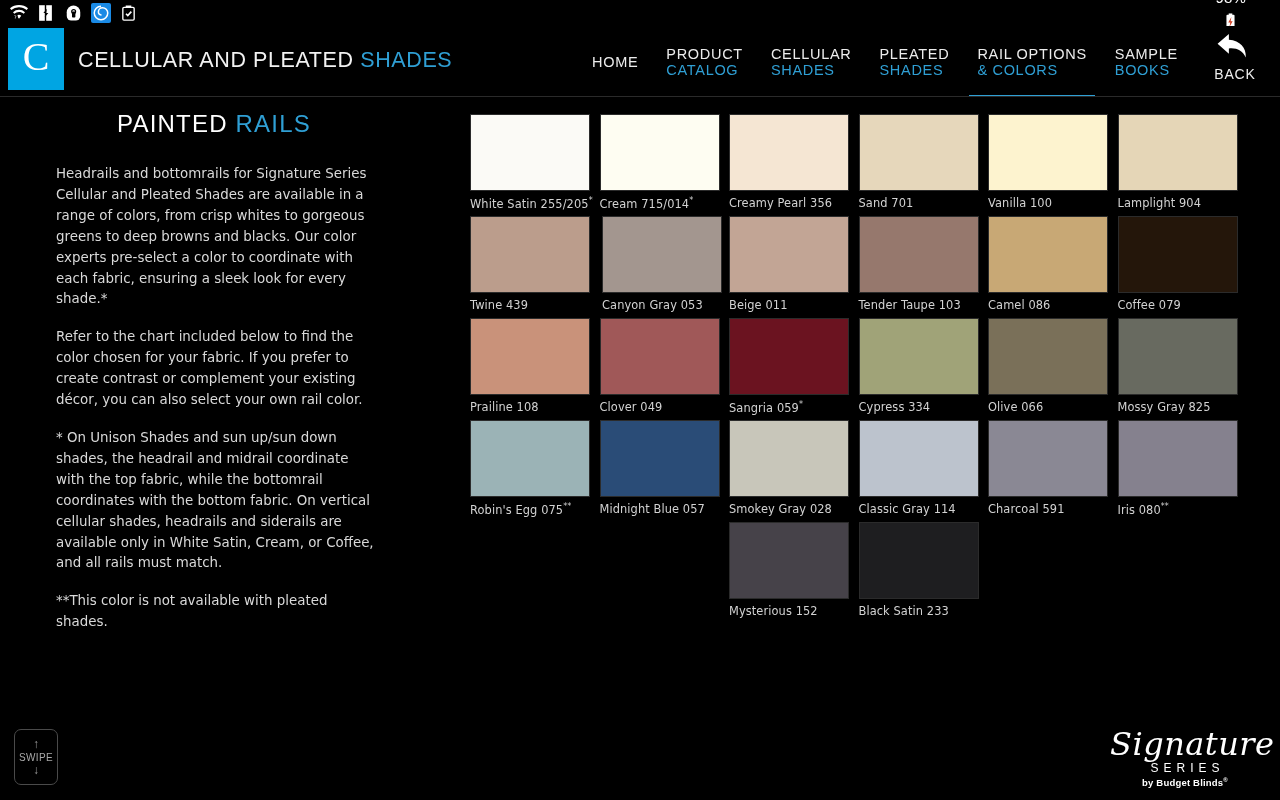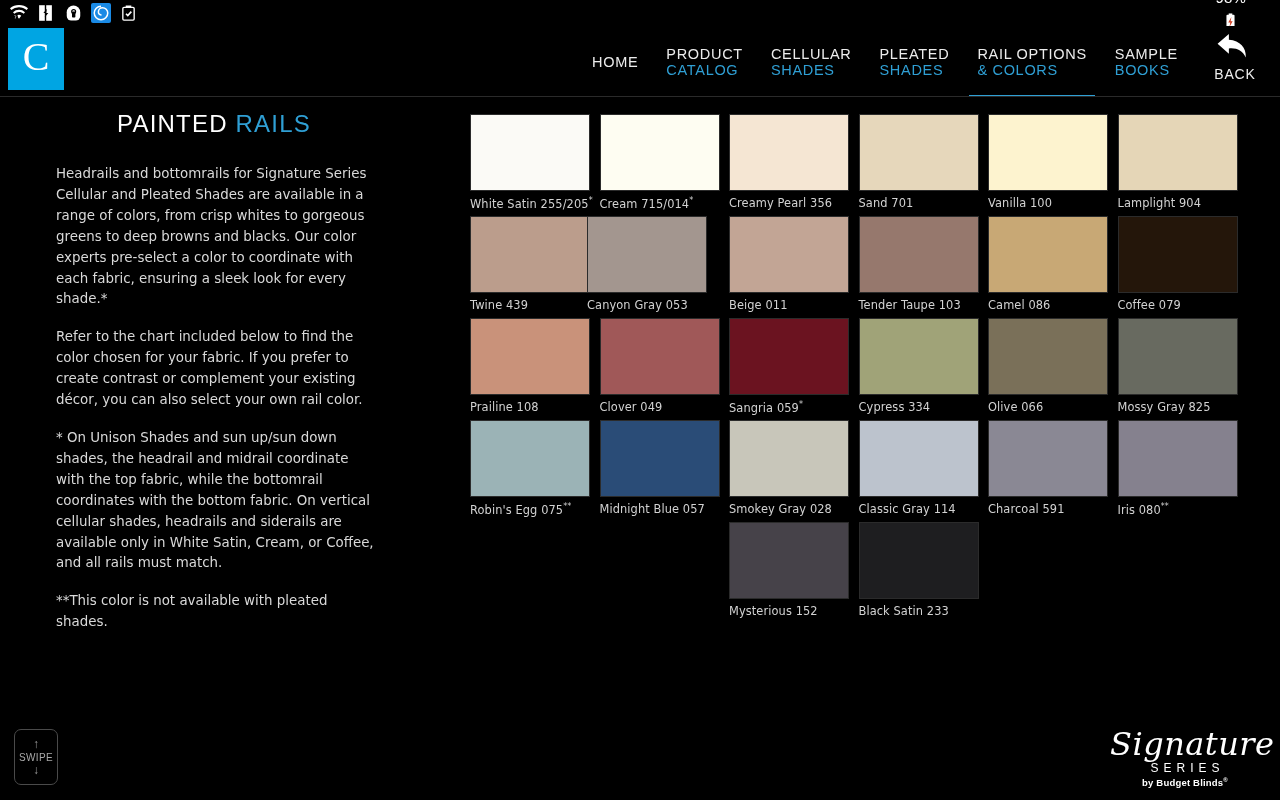--- a/index.html
+++ b/index.html
@@ -227,20 +227,24 @@
         </svg>
     </span>
     <span class="clock">9:32 AM</span>
   </div>
 </div>
 
 <div id="header">
   <div id="logo-badge">
     <span class="glyph">C</span>
   </div>
+  <div id="app-title">
+    <span class="w">CELLULAR AND PLEATED</span>
+    <span class="b">SHADES</span>
+  </div>
 
   <nav id="nav">
     <div class="nav-item single">
       <span class="l1">HOME</span>
     </div>
     <div class="nav-item">
       <span class="l1">PRODUCT</span>
       <span class="l2">CATALOG</span>
     </div>
     <div class="nav-item">
@@ -310,21 +314,21 @@
       <div class="swatch" style="left: 647.5px;">
         <span class="chip" style="background: rgb(229, 214, 183);"></span>
         <span class="cap">Lamplight 904</span>
       </div>
     </div>
     <div class="grid-row">
       <div class="swatch" style="left: 0px;">
         <span class="chip" style="background: rgb(187, 157, 140);"></span>
         <span class="cap">Twine 439</span>
       </div>
-      <div class="swatch" style="left: 117px;">
+      <div class="swatch" style="left: 132px;">
         <span class="chip" style="background: rgb(163, 150, 143);"></span>
         <span class="cap">Canyon Gray 053</span>
       </div>
       <div class="swatch" style="left: 259px;">
         <span class="chip" style="background: rgb(194, 165, 149);"></span>
         <span class="cap">Beige 011</span>
       </div>
       <div class="swatch" style="left: 388.5px;">
         <span class="chip" style="background: rgb(150, 120, 109);"></span>
         <span class="cap">Tender Taupe 103</span>

